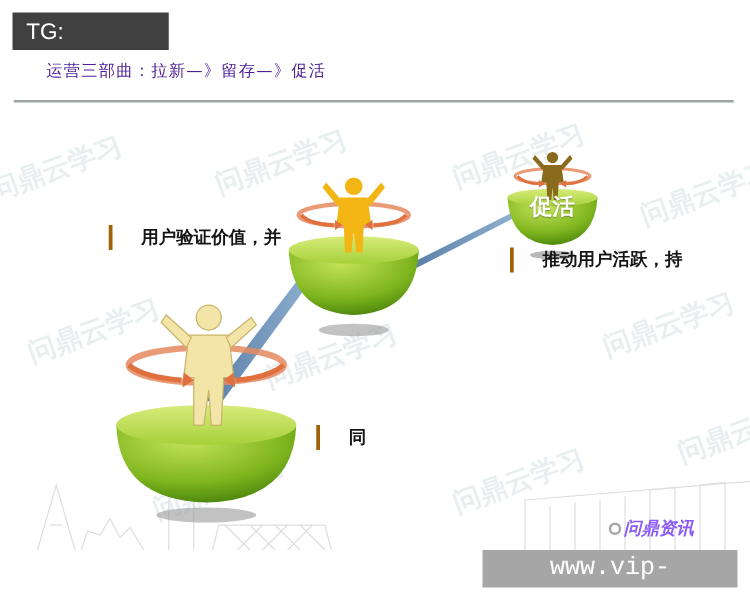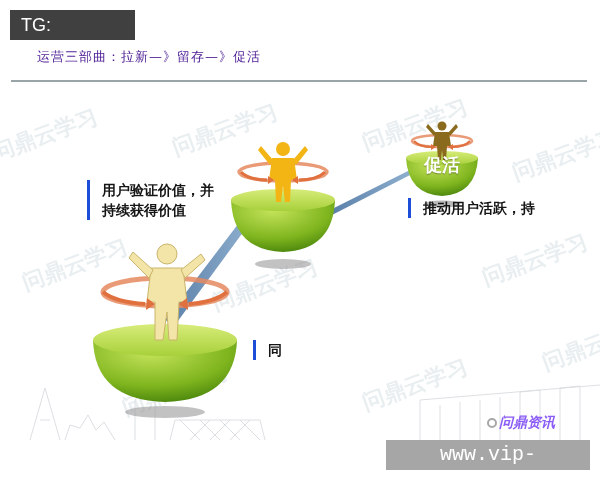--- a/index.html
+++ b/index.html
@@ -6,21 +6,21 @@
   html, body { width: 600px; height: 480px; overflow: hidden; background: #ffffff; }
   body { position: relative; font-family: "DejaVu Sans", sans-serif; }
 
   .wm { position: absolute; color: #e9eef1; font-size: 22px; font-weight: bold; transform: rotate(-20deg); white-space: nowrap; pointer-events: none; }
 
   .tg-badge { position: absolute; left: 10px; top: 10px; width: 125px; height: 30px; background: #404040; color: #ffffff; font-family: "Liberation Sans", sans-serif; font-size: 18px; line-height: 30px; padding-left: 11px; }
 
   .title { position: absolute; left: 37px; top: 48px; font-size: 13px; color: #4c1d95; letter-spacing: 1px; }
   .title-rule { position: absolute; left: 11px; top: 80px; width: 576px; height: 2px; background: #9aa4a6; }
 
-  .desc { position: absolute; font-size: 14px; font-weight: bold; color: #151515; line-height: 20px; border-left: 3px solid #1d4ed8; padding-left: 12px; }
+  .desc { position: absolute; font-size: 14px; font-weight: bold; color: #151515; line-height: 20px; border-left: 3px solid #a16207; padding-left: 23px; }
 
   .sketch { position: absolute; left: 0; top: 380px; width: 600px; height: 60px; }
 
   .stage { position: absolute; }
   .bowl-label { position: absolute; color: #ffffff; font-weight: bold; text-align: center; text-shadow: 0 1px 1px rgba(0,0,0,0.35); }
 
   .url-bar { position: absolute; left: 386px; top: 440px; width: 204px; height: 30px; background: #a6a6a6; color: #ffffff; font-family: Liberation Mono, monospace; font-size: 20px; line-height: 30px; text-align: center; }
 
   .brand { position: absolute; left: 487px; top: 414px; color: #8b5cf6; font-size: 14px; font-weight: bold; font-style: italic; }
   .brand-icon { display: inline-block; width: 10px; height: 10px; border-radius: 50%; border: 2px solid #a8a8a8; margin-right: 2px; vertical-align: -1px; }
@@ -157,21 +157,20 @@
     <path d="M12 21 Q18 27 29 27" fill="none" stroke="#e0703e" stroke-width="2"></path>
     <polygon points="29,24 34,27 29,30" fill="#e0703e"></polygon>
     <path d="M68 21 Q62 27 51 27" fill="none" stroke="#e0703e" stroke-width="2"></path>
     <polygon points="51,24 46,27 51,30" fill="#e0703e"></polygon>
   </svg>
   <div class="bowl-label" style="left:18px;top:33px;width:44px;font-size:18px;">促活</div>
 </div>
 
 <div class="desc" style="left:87px;top:180px;">
   <div>用户验证价值，并</div>
-  <div>持续获得价值</div>
 </div>
 
 <div class="desc" style="left:408px;top:198px;text-align:center;">
   <div>推动用户活跃，持</div>
 </div>
 
 <div class="desc" style="left:253px;top:340px;">
   <div>同</div>
 </div>
 

